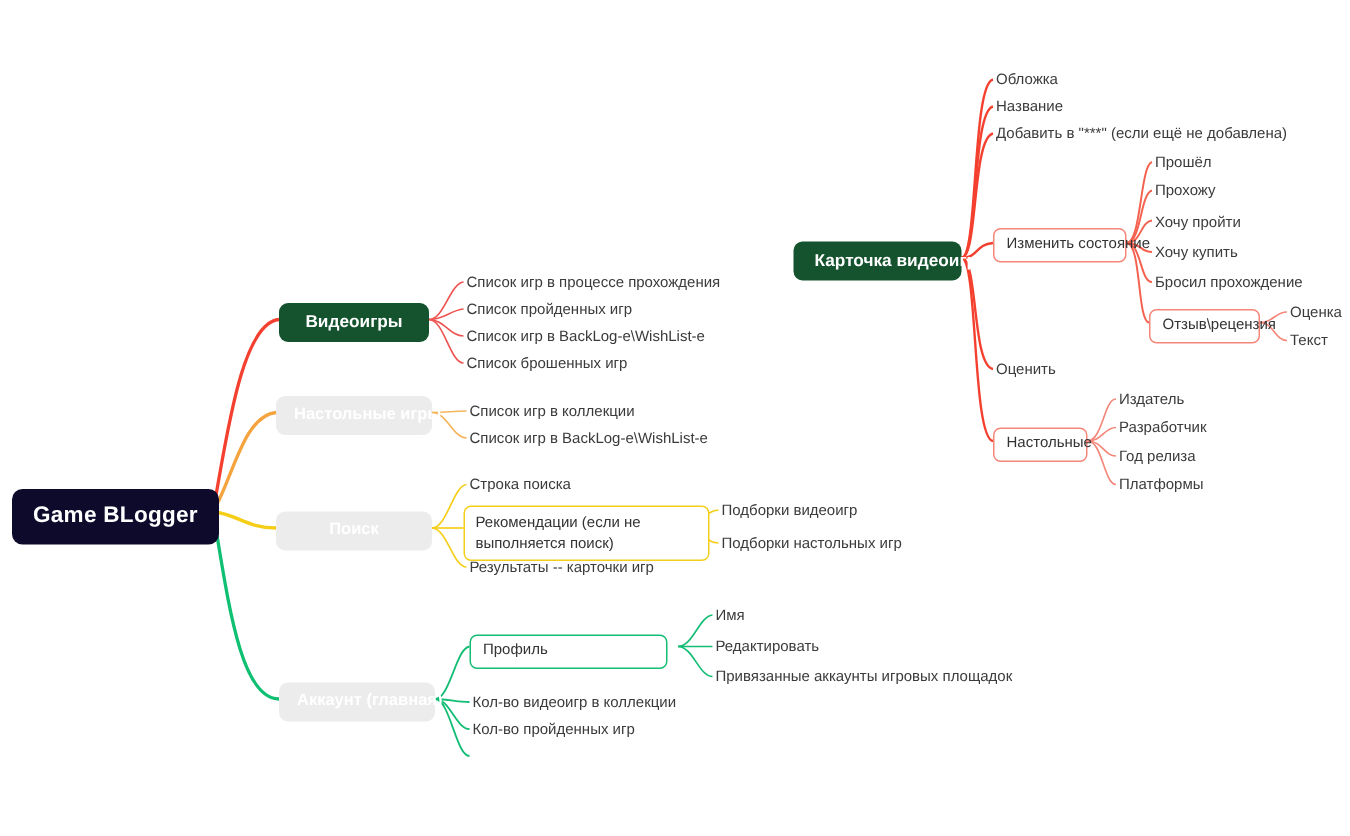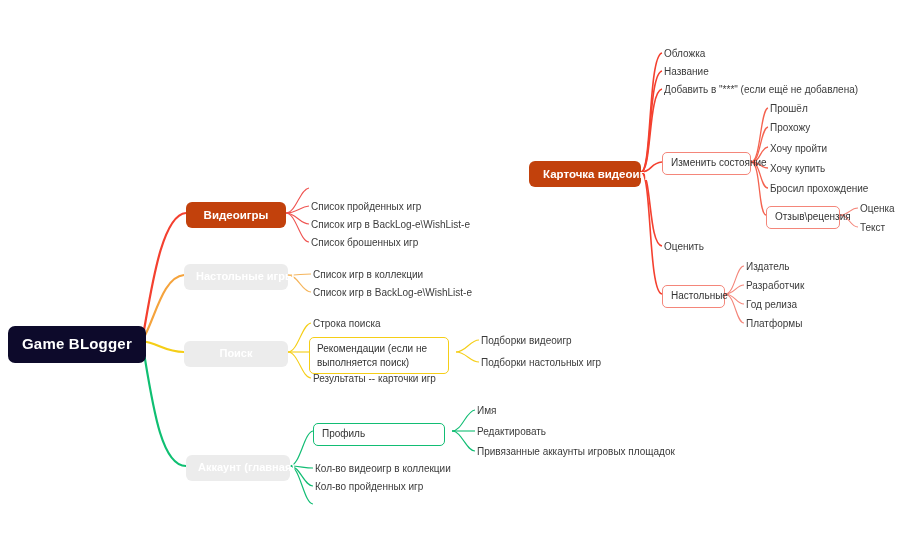--- a/index.html
+++ b/index.html
@@ -38,21 +38,21 @@
     background: #0d0a2b;
     color: #ffffff;
     font-weight: bold;
     font-size: 15px;
     border-radius: 7px;
     padding: 9px 14px;
     letter-spacing: 0.2px;
   }
   
   .node.filled-red {
-    background: #c2410c;
+    background: #14532d;
     color: #ffffff;
     font-weight: bold;
     font-size: 11.5px;
     border-radius: 6px;
     padding: 6px 14px;
     text-align: center;
   }
   
   .node.ghost {
     background: #ececec;
@@ -157,34 +157,35 @@
     <path d="M725,294 C735,294 736,266 744,266" stroke="#f4867a" stroke-width="1.1" fill="none"></path>
     <path d="M725,294 C735,294 736,285 744,285" stroke="#f4867a" stroke-width="1.1" fill="none"></path>
     <path d="M725,294 C735,294 736,304 744,304" stroke="#f4867a" stroke-width="1.1" fill="none"></path>
     <path d="M725,294 C735,294 736,323 744,323" stroke="#f4867a" stroke-width="1.1" fill="none"></path>
   </svg>
 
   <div class="node root" style="left:8px; top:326px;">Game BLogger</div>
 
   <div class="node filled-red" style="left:186px; top:202px; width:100px;">Видеоигры</div>
 
+  <div class="node leaf" style="left:311px; top:182px;">Список игр в процессе прохождения</div>
   <div class="node leaf" style="left:311px; top:200px;">Список пройденных игр</div>
   <div class="node leaf" style="left:311px; top:218px;">Список игр в BackLog-е\WishList-е</div>
   <div class="node leaf" style="left:311px; top:236px;">Список брошенных игр</div>
 
   <div class="node ghost" style="left:184px; top:264px; width:104px;">Настольные игры</div>
 
   <div class="node leaf" style="left:313px; top:268px;">Список игр в коллекции</div>
   <div class="node leaf" style="left:313px; top:286px;">Список игр в BackLog-е\WishList-е</div>
 
   <div class="node ghost" style="left:184px; top:341px; width:104px;">Поиск</div>
 
   <div class="node leaf" style="left:313px; top:317px;">Строка поиска</div>
 
-  <div class="node outline-yellow" style="left:309px; top:337px; width:140px;">Рекомендации (если не выполняется поиск)</div>
+  <div class="node outline-yellow" style="left:309px; top:337px; width:164px;">Рекомендации (если не выполняется поиск)</div>
 
   <div class="node leaf" style="left:313px; top:372px;">Результаты -- карточки игр</div>
 
   <div class="node leaf" style="left:481px; top:334px;">Подборки видеоигр</div>
   <div class="node leaf" style="left:481px; top:356px;">Подборки настольных игр</div>
 
   <div class="node ghost" style="left:186px; top:455px; width:104px;">Аккаунт (главная)</div>
 
   <div class="node outline-green" style="left:313px; top:423px; width:132px;">Профиль</div>
 

